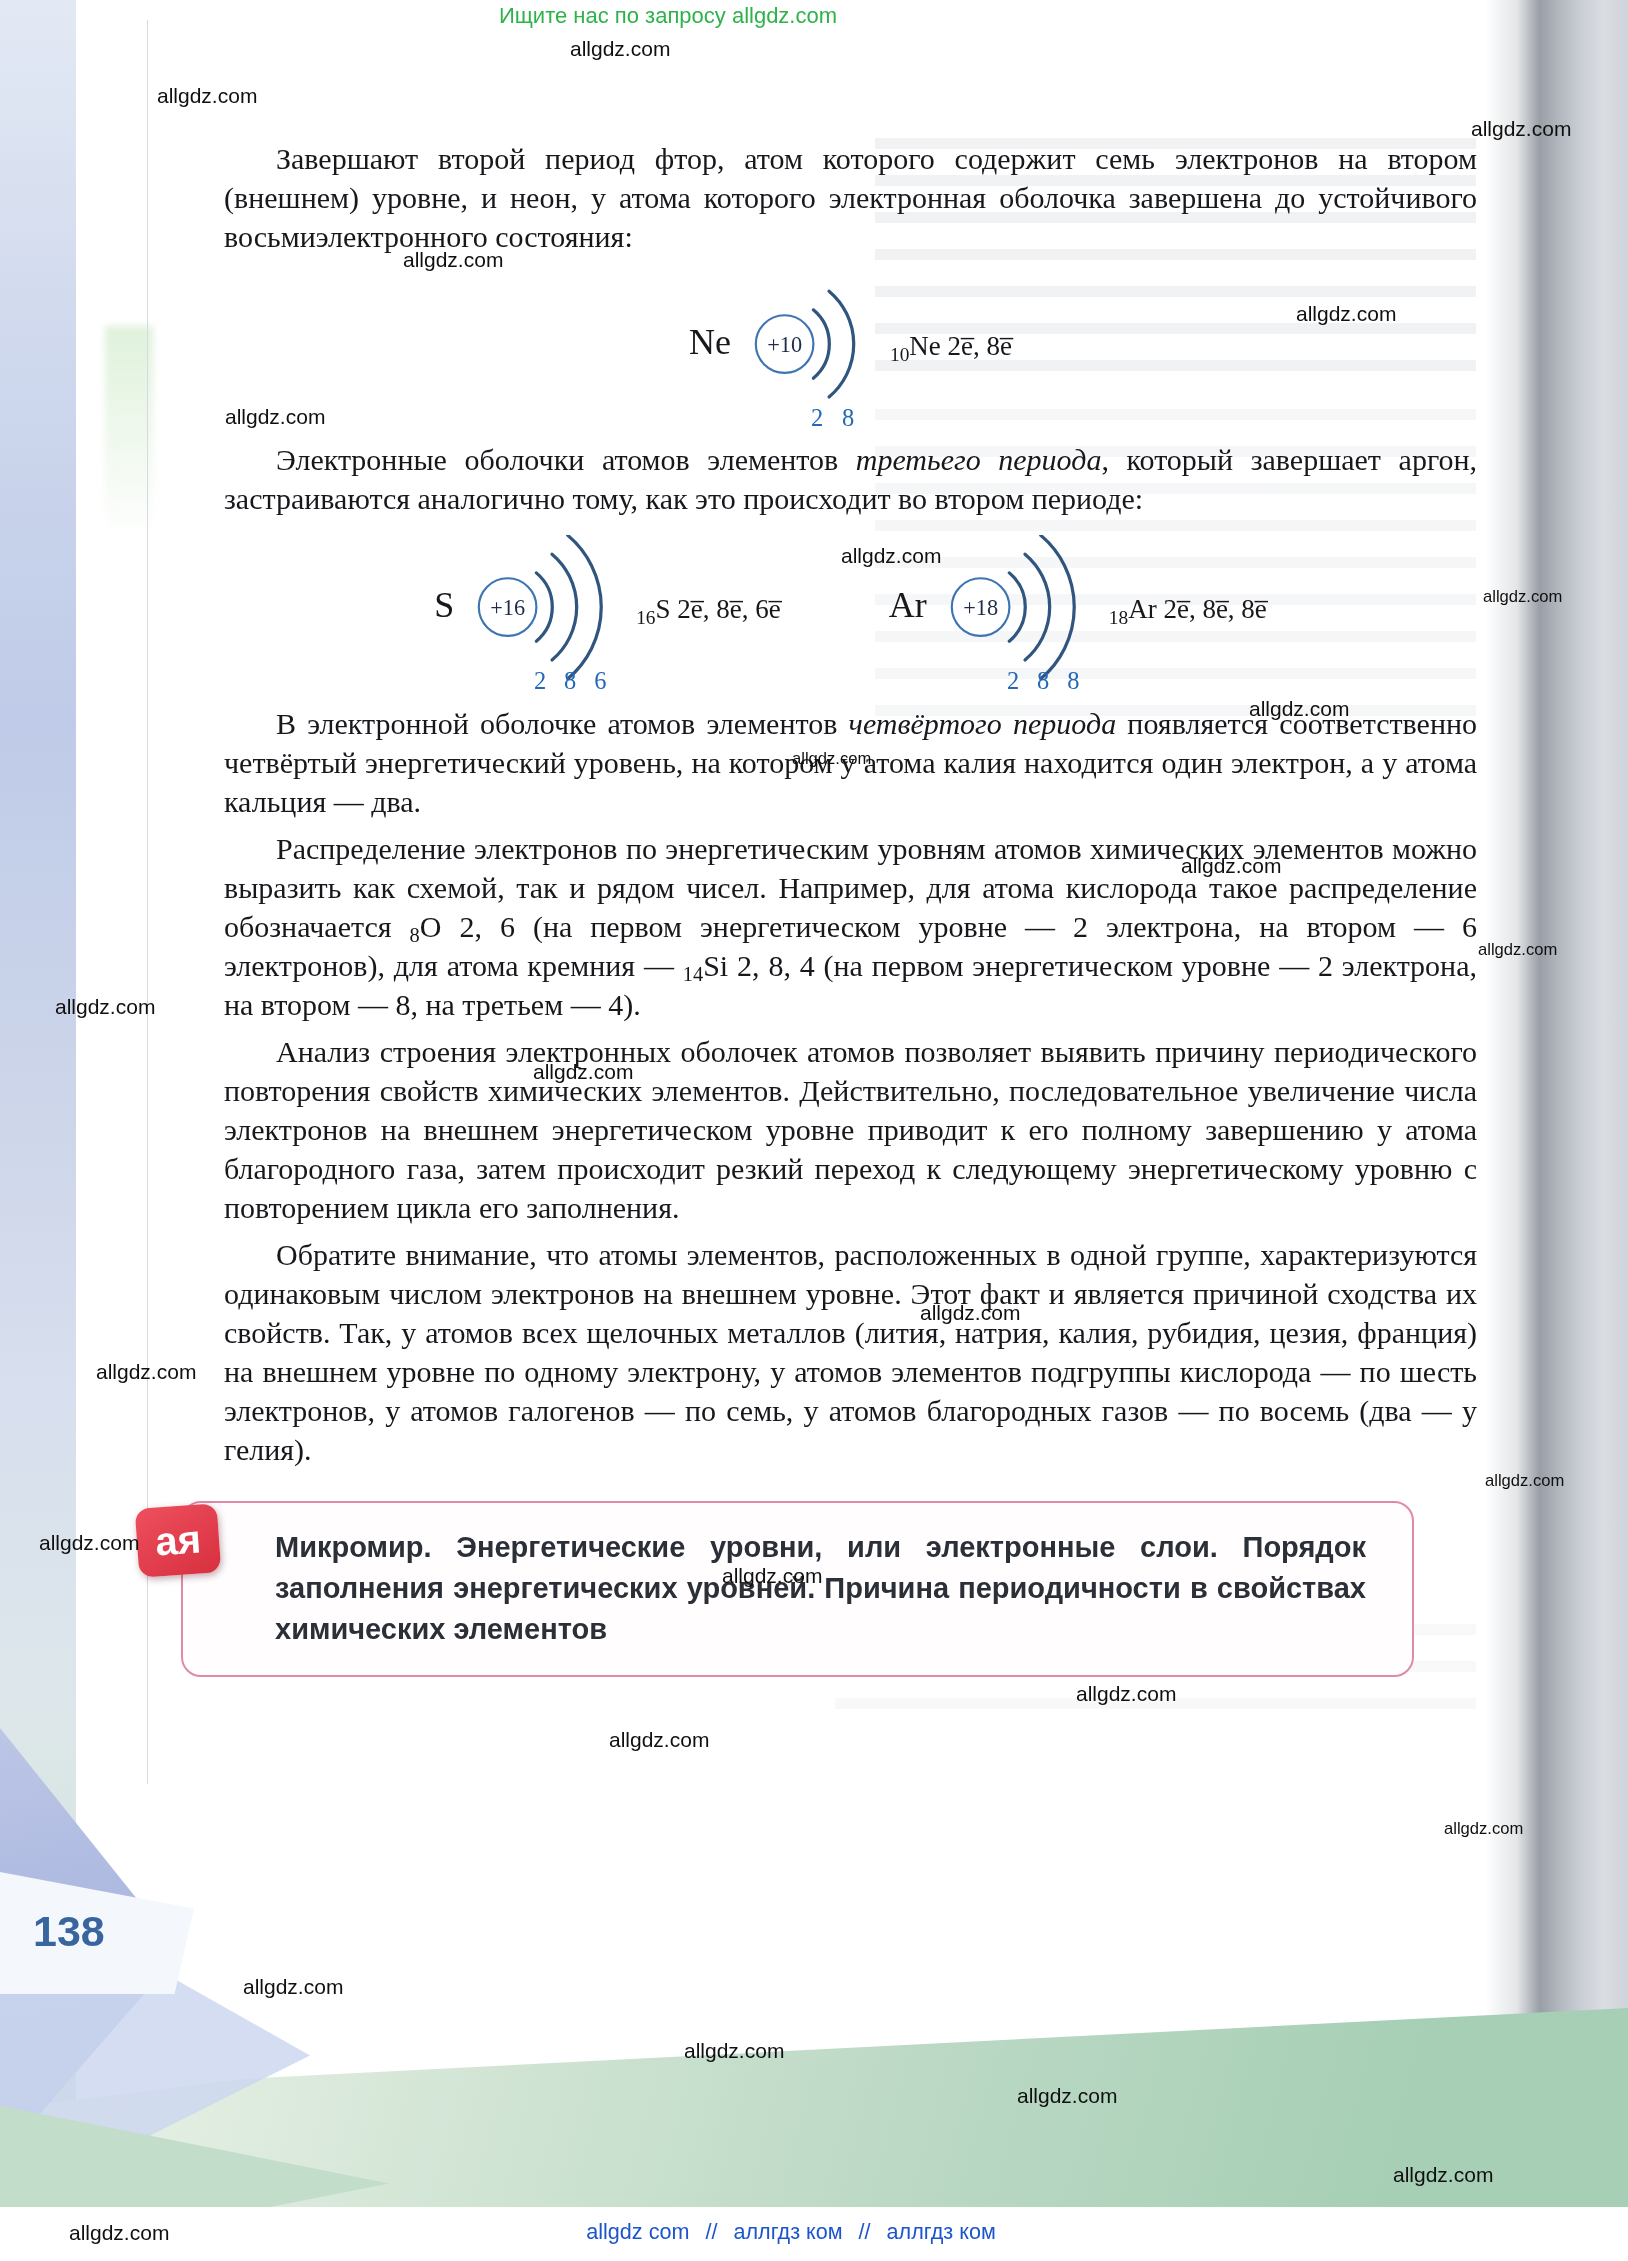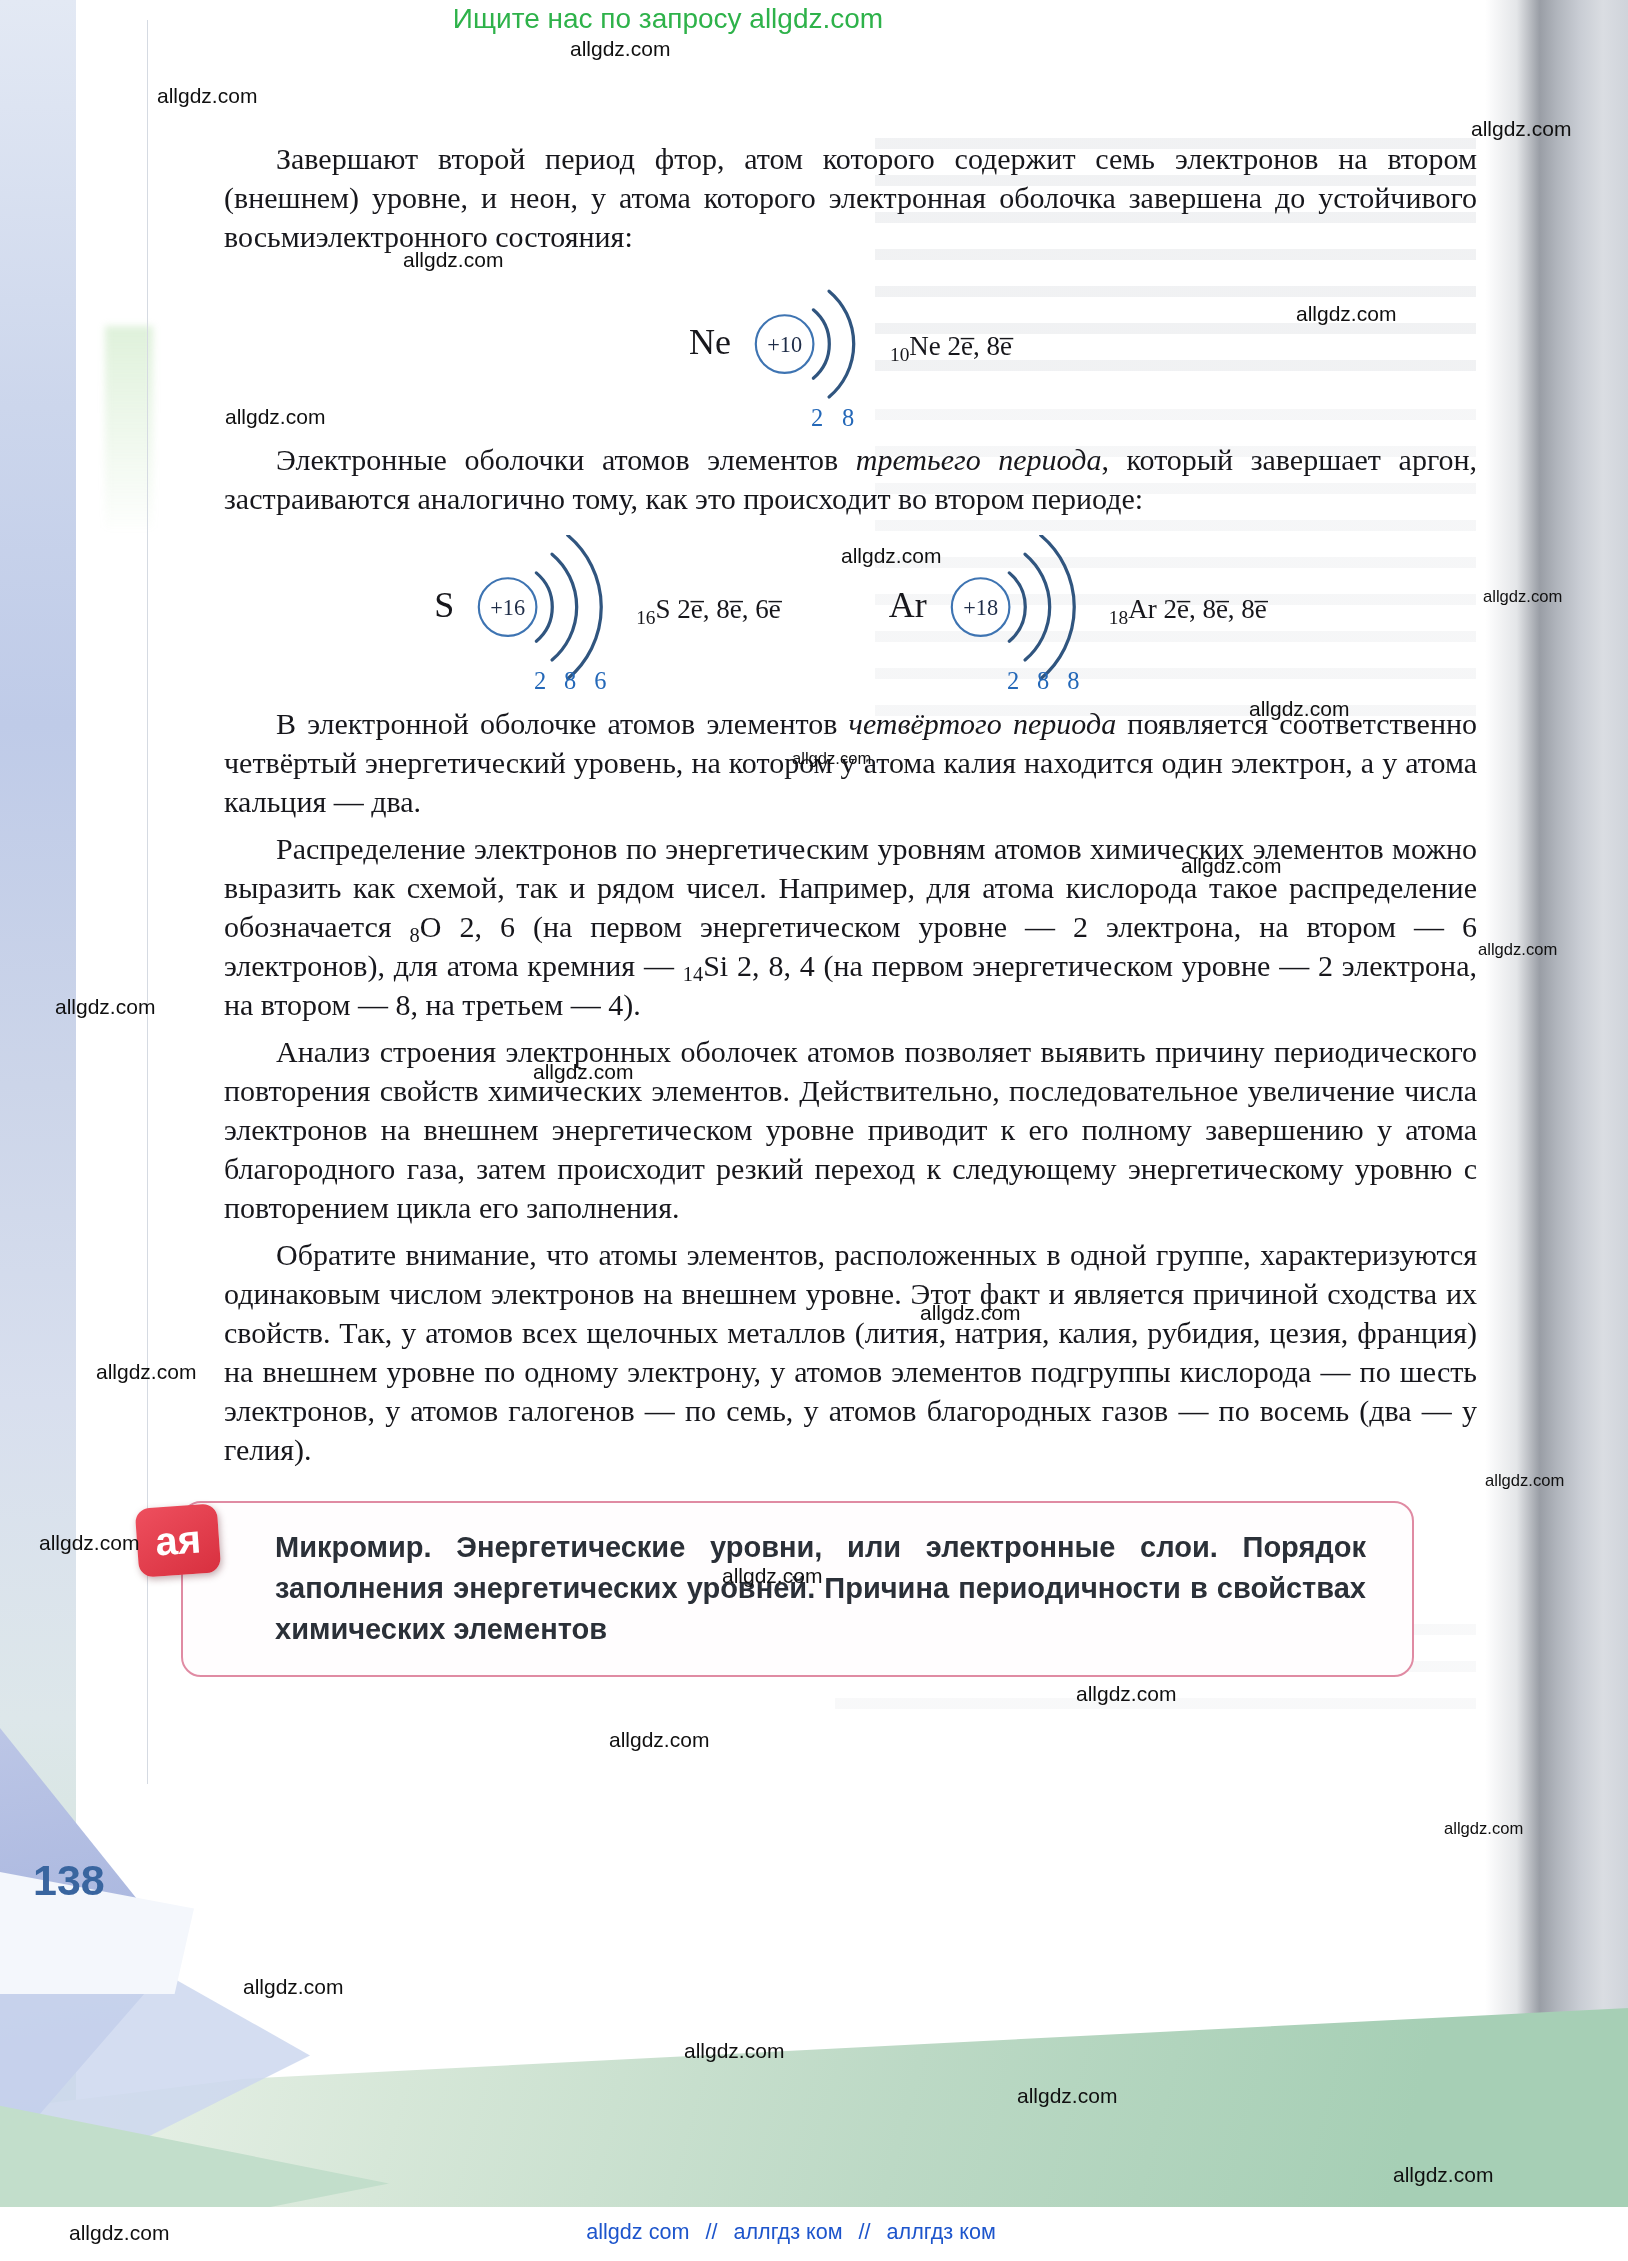--- a/index.html
+++ b/index.html
@@ -35,21 +35,21 @@
     background:linear-gradient(170deg,#bcc6e6,#97a7d8);clip-path:polygon(0 0,100% 52%,0 100%);}
   #tri-lightblue{left:0;top:1822px;width:310px;height:389px;background:#cdd7ef;opacity:.85;
     clip-path:polygon(0 15%,100% 60%,0 100%);}
   #wedge-white{left:0;top:1872px;width:194px;height:122px;background:#f4f7fc;
     clip-path:polygon(0 0,100% 30%,90% 100%,0 100%);z-index:3;}
   #tri-green{left:0;top:2067px;width:389px;height:194px;background:#c2decb;
     clip-path:polygon(0 20%,100% 60%,0 100%);z-index:3;}
   
   .top-banner{
     position:absolute;left:0;top:2.9px;width:1336px;text-align:center;z-index:6;
-    font-family:"Liberation Sans", sans-serif;font-size:28px;color:#2eb24a;
+    font-family:"Liberation Sans", sans-serif;font-size:22px;color:#2eb24a;
   }
   .wm{position:absolute;z-index:6;font-family:"Liberation Sans", sans-serif;
       font-size:21px;color:#101010;white-space:nowrap;}
   .wm.sm{font-size:16.6px;}
   
   .content{
     position:absolute;left:216px;top:131px;width:1269px;z-index:3;
     font-size:30px;line-height:39px;text-align:justify;color:#17171c;
   }
   .content p{margin:8px;text-indent:52px;}
@@ -76,21 +76,21 @@
   }
   .aya-logo{
     position:absolute;left:-46px;top:2.9px;width:82px;height:69px;
     background:linear-gradient(150deg,#ee4f5e 0%,#d8303f 100%);
     border-radius:14.4px;transform:rotate(-4deg);
     display:flex;align-items:center;justify-content:center;
     color:#ffffff;font-family:"Liberation Sans", sans-serif;font-weight:bold;font-size:40px;
     box-shadow:1.4px 2.9px 7.2px rgba(80,20,30,0.35);z-index:5;
   }
   
-  .page-number{position:absolute;left:33px;top:1856px;z-index:6;
+  .page-number{position:absolute;left:33px;top:1907px;z-index:6;
     font-family:"Liberation Sans", sans-serif;font-weight:bold;font-size:43px;color:#39659f;}
   .footer-strip{position:absolute;left:0;top:2207px;width:1629px;height:55px;background:#ffffff;z-index:5;}
   .footer-links{position:absolute;left:0;top:2219px;width:1582px;text-align:center;z-index:6;
     font-family:"Liberation Sans", sans-serif;font-size:21.6px;color:#1d55cc;}
   .footer-links .sep{margin:0 10px;}
   .flink{cursor:pointer;}
 </style>
 </head>
 <body>
 

